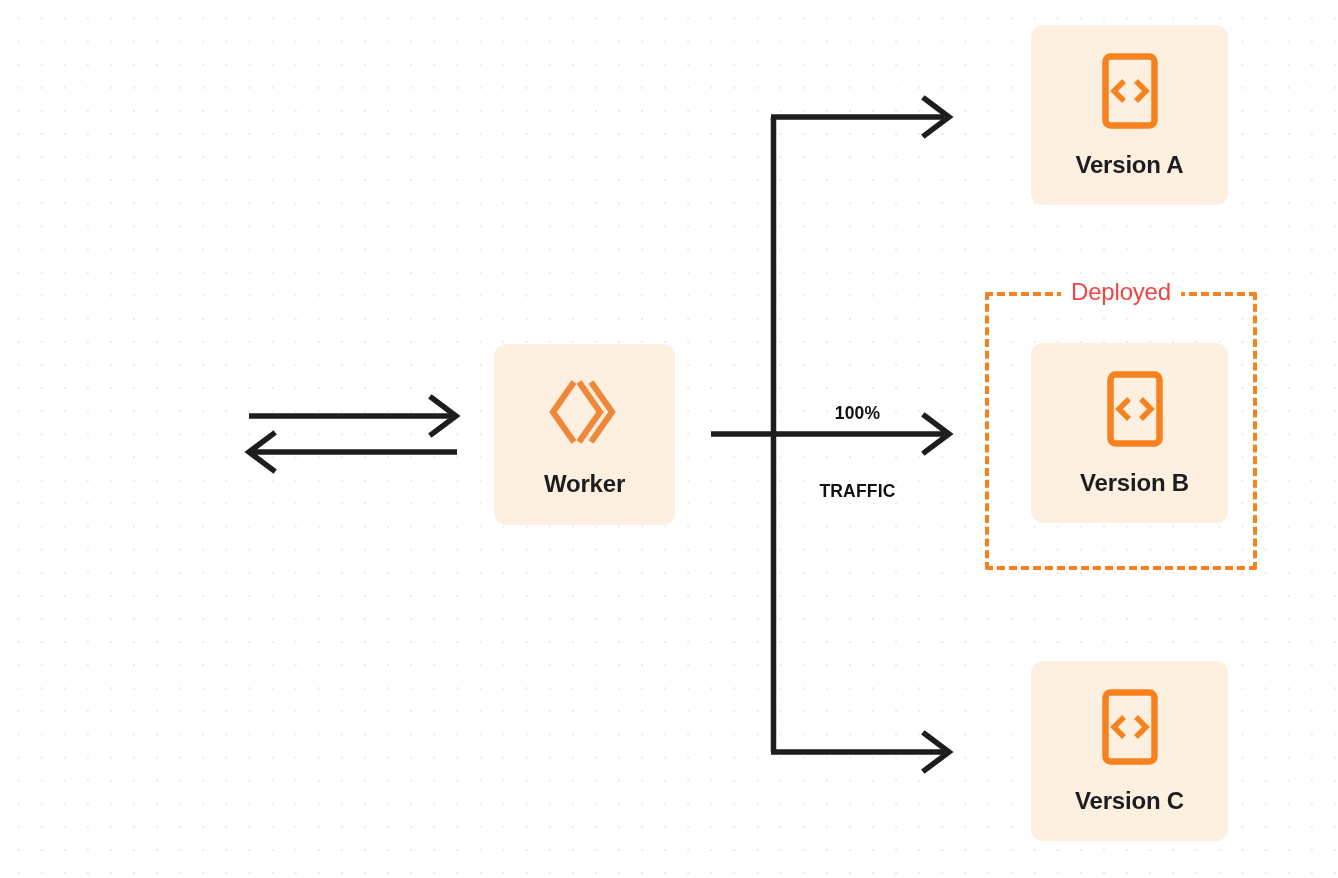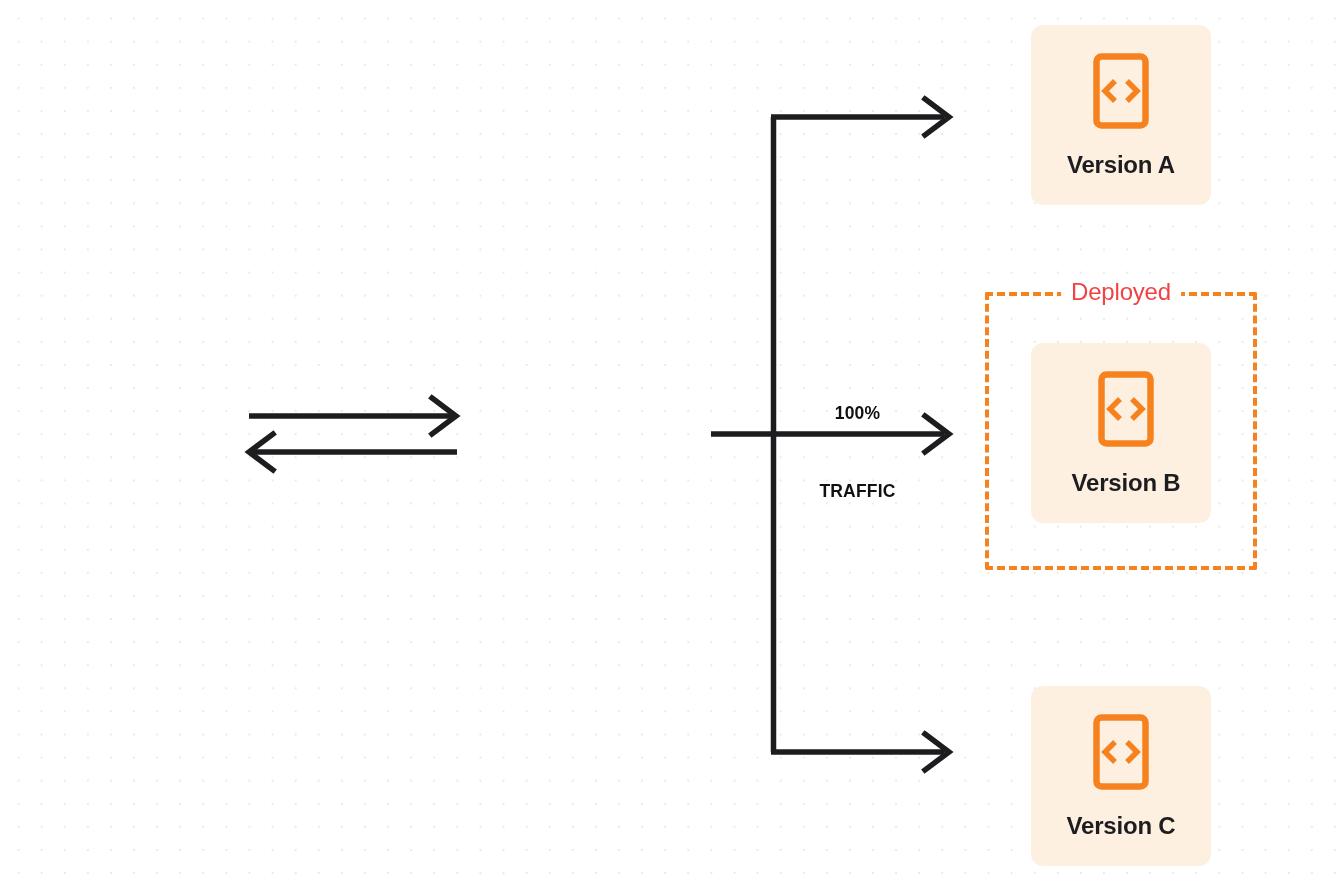--- a/index.html
+++ b/index.html
@@ -57,28 +57,28 @@
     left: 494px;
     top: 344px;
     width: 181px;
     height: 181px;
     background: #fdf0e1;
   }
   #worker-node .node-label { margin-top: 22px; }
 
   
   .version-node {
-    width: 180px;
+    width: 197px;
     height: 180px;
     background: #fdf0e1;
     left: 1031px;
   }
   #version-a-node { top: 25px; }
   #version-b-node { top: 343px; padding-left: 10px; }
-  #version-c-node { top: 686px; }
+  #version-c-node { top: 661px; }
   .version-node .node-label { margin-top: 24px; }
 
   .code-icon-wrap {
     width: 56px;
     height: 76px;
     display: block;
   }
   .worker-icon-wrap {
     width: 76px;
     height: 76px;
@@ -172,20 +172,32 @@
       </g>
     </g>
   </svg>
 
   <div id="traffic-label">
     <div>100%</div>
     <div>TRAFFIC</div>
   </div>
 
 
+  <div id="worker-node" class="node">
+    <span class="worker-icon-wrap">
+      <svg viewBox="0 0 76 76" xmlns="http://www.w3.org/2000/svg">
+        <g fill="none" stroke="#f0883a" stroke-width="6.2" stroke-linecap="butt" stroke-linejoin="miter">
+          <polyline points="27,8 6,38 27,68"></polyline>
+          <polyline points="32,8 53,38 32,68"></polyline>
+          <polyline points="44,8 65,38 44,68"></polyline>
+        </g>
+      </svg>
+    </span>
+    <span class="node-label">Worker</span>
+  </div>
 
   <div id="version-a-node" class="node version-node">
     <span class="code-icon-wrap">
       <svg viewBox="0 0 56 76" xmlns="http://www.w3.org/2000/svg">
         <rect x="3.5" y="3.5" width="49" height="69" rx="5" ry="5" fill="none" stroke="#f6821f" stroke-width="6.5"></rect>
         <g fill="none" stroke="#f6821f" stroke-width="5.5" stroke-linecap="butt" stroke-linejoin="miter">
           <polyline points="22,28 12,38 22,48"></polyline>
           <polyline points="34,28 44,38 34,48"></polyline>
         </g>
       </svg>

